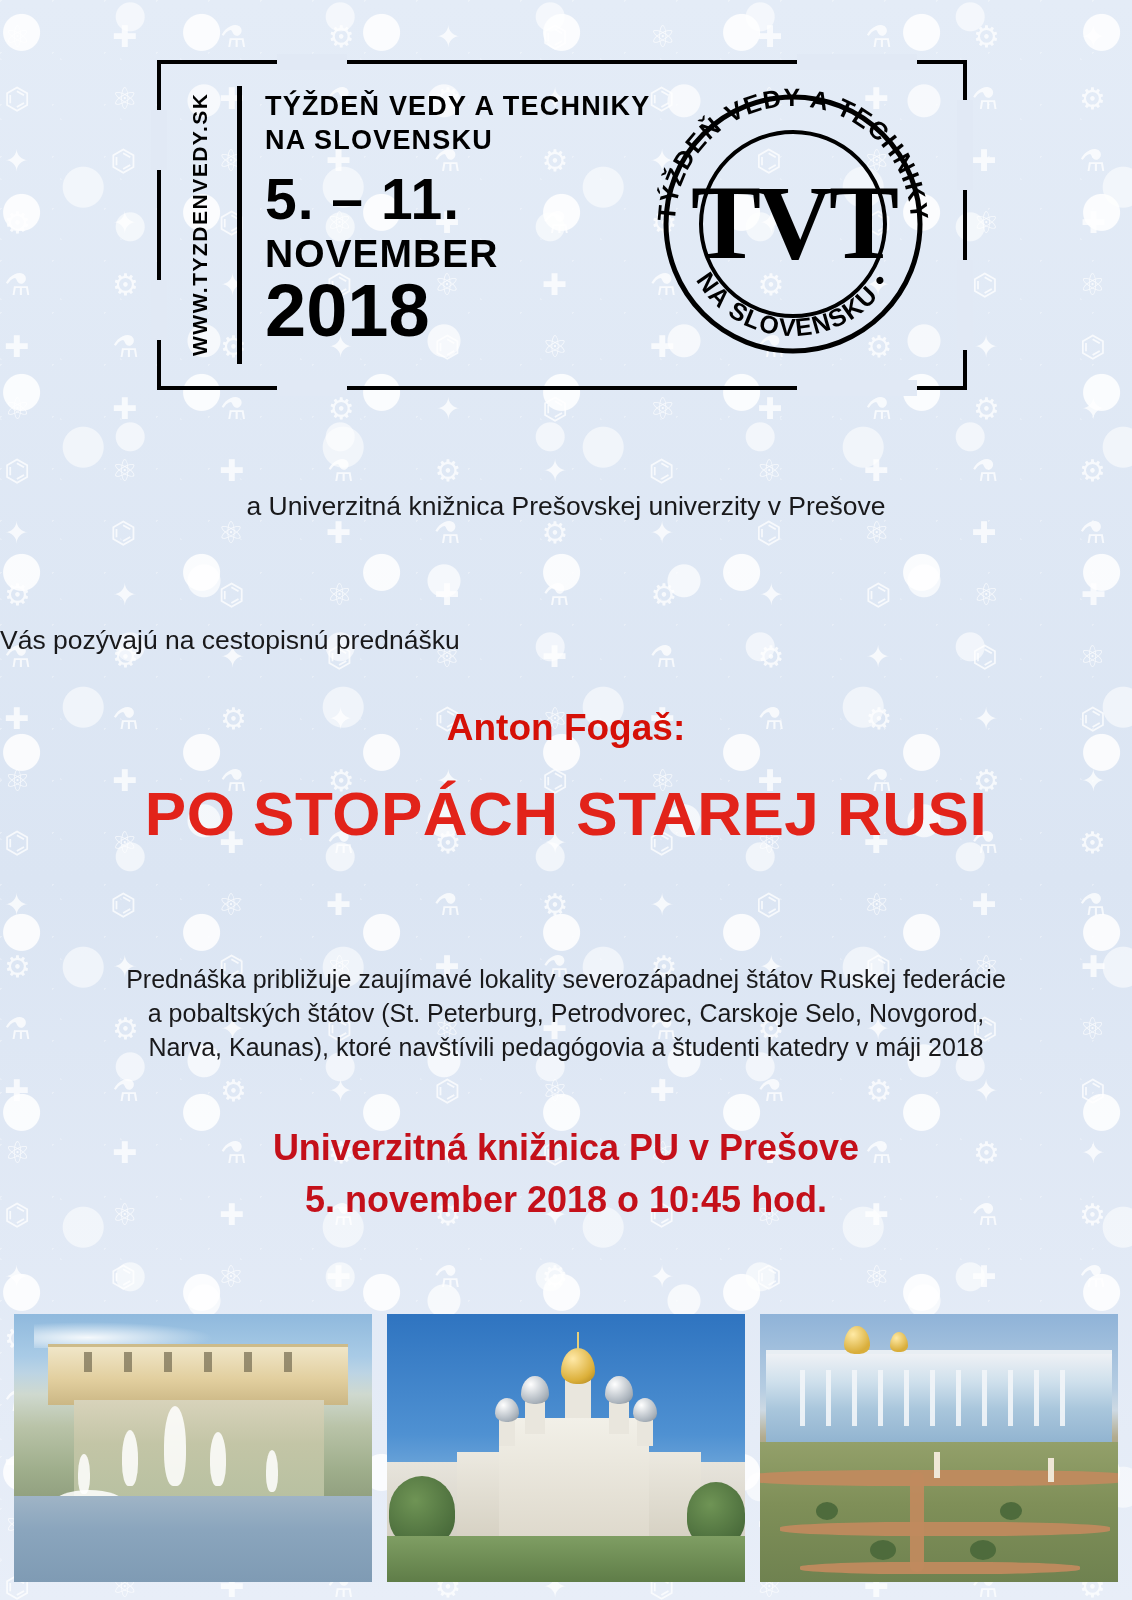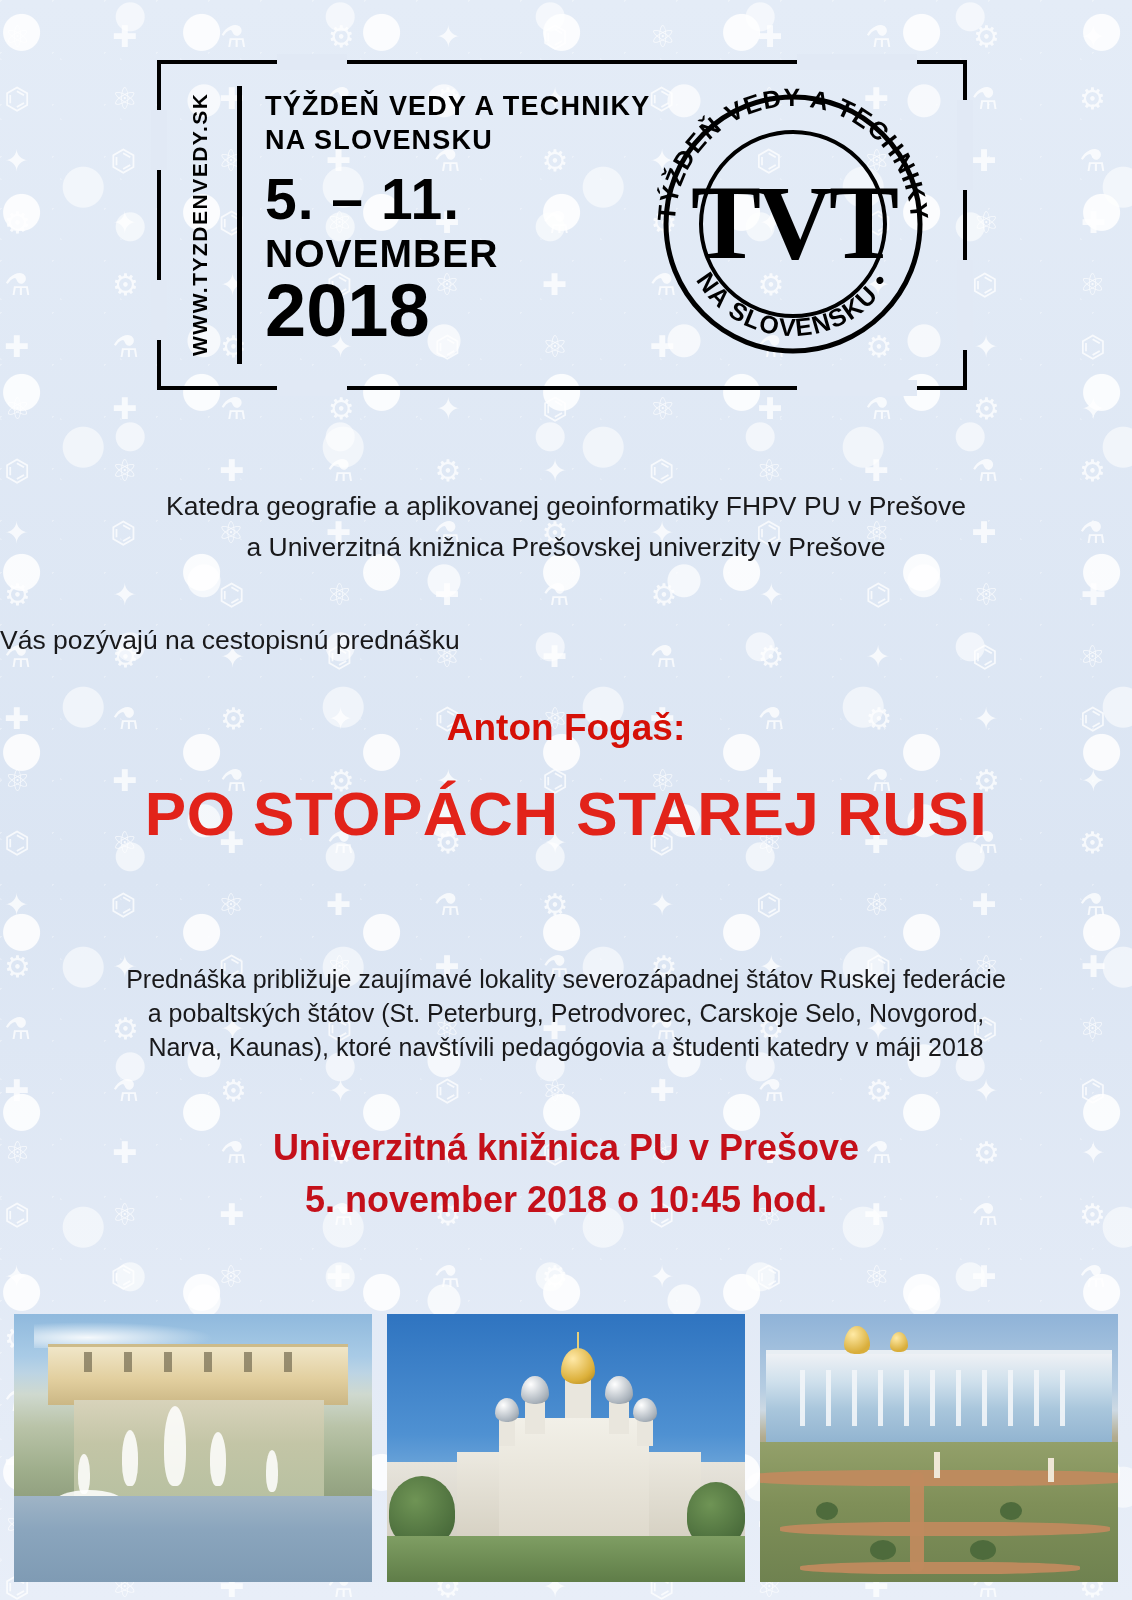--- a/index.html
+++ b/index.html
@@ -366,21 +366,20 @@
         </text>
         <text font-family="Liberation Sans, sans-serif" font-size="25" font-weight="bold" fill="#000" letter-spacing="1.5">
           <textPath href="#arcBottom" startOffset="50%" text-anchor="middle">NA SLOVENSKU  •</textPath>
         </text>
         <text x="148" y="182" text-anchor="middle" font-family="Liberation Serif, serif" font-size="105" font-weight="bold" fill="#000" letter-spacing="-4">TVT</text>
       </svg>
     </div>
   </div>
 
   <div class="org-block">
-    <div class="org-line">Katedra geografie a aplikovanej geoinformatiky FHPV PU v Prešove</div>
     <div class="org-line">a Univerzitná knižnica Prešovskej univerzity v Prešove</div>
   </div>
 
   <div class="invite">Vás pozývajú na cestopisnú prednášku</div>
 
   <div class="speaker">Anton Fogaš:</div>
   <div class="main-title">PO STOPÁCH STAREJ RUSI</div>
 
   <div class="desc">
     <div>Prednáška približuje zaujímavé lokality severozápadnej štátov Ruskej federácie</div>

